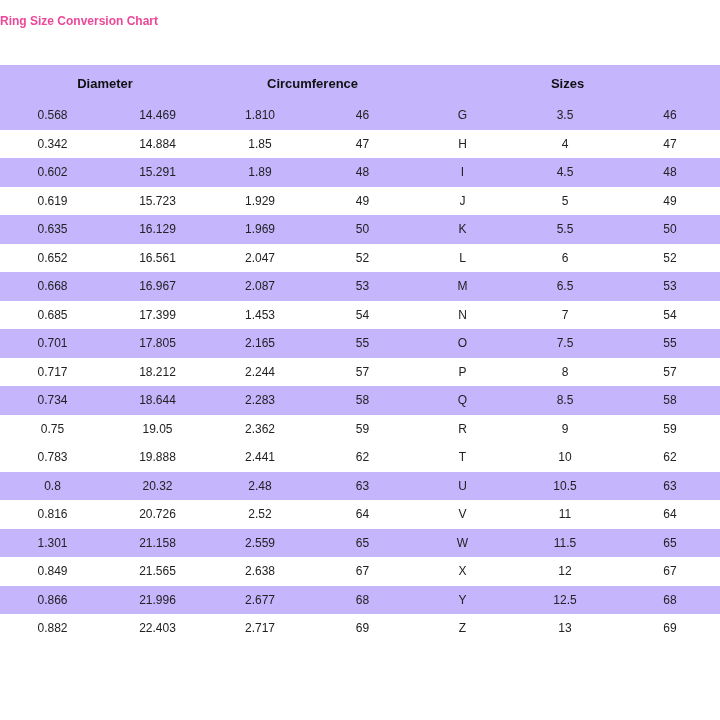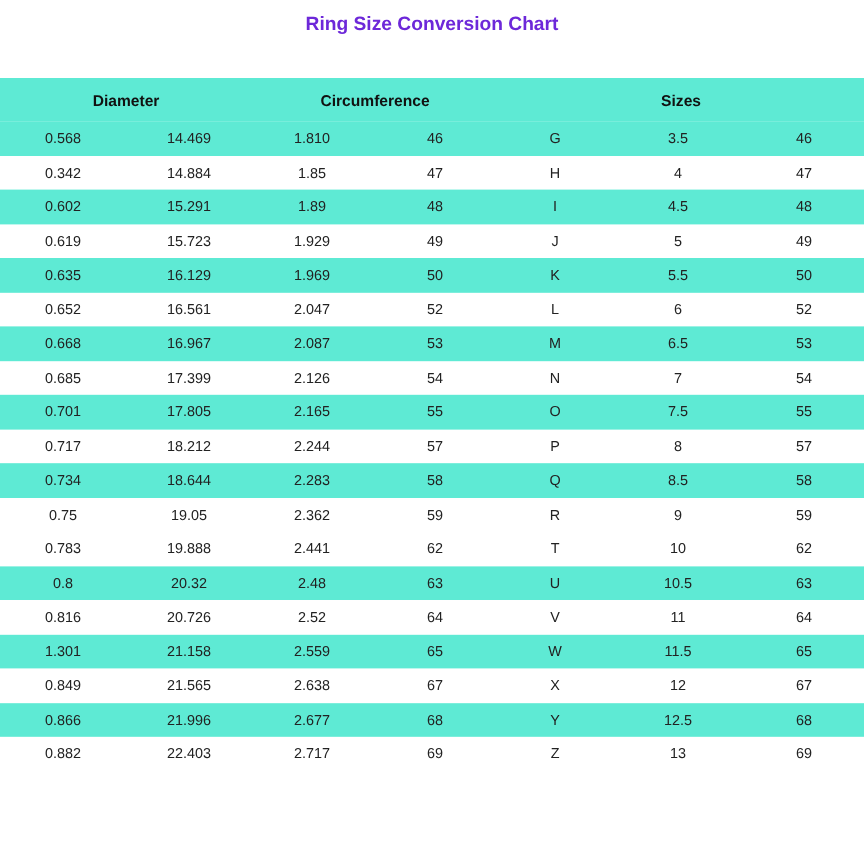--- a/index.html
+++ b/index.html
@@ -14,24 +14,23 @@
   .page {
     width: 720px;
     height: 720px;
     position: relative;
   }
   .title {
     margin: 0;
     padding-top: 12px;
     height: 18px;
     line-height: 18px;
-    text-align: center;
-    font-size: 16px;
+    font-size: 12px;
     font-weight: bold;
-    color: #6d28d9;
+    color: #ec4899;
   }
   table.conv {
     margin-top: 35px;
     border-collapse: collapse;
     table-layout: fixed;
     width: 720px;
   }
   table.conv th, table.conv td {
     padding: 0;
     text-align: center;
@@ -51,21 +50,21 @@
     line-height: 14px;
     background: #ffffff;
   }
   tbody td {
     height: 28.5px;
     font-size: 12px;
     font-weight: normal;
     color: #222222;
   }
   .shade {
-    background: #5eead4;
+    background: #c4b5fd;
   }
 </style>
 </head>
 <body>
 
 <div class="page">
 
   <h1 class="title">Ring Size Conversion Chart</h1>
 
   <table class="conv">
@@ -145,21 +144,21 @@
           <td>16.967</td>
           <td>2.087</td>
           <td>53</td>
           <td>M</td>
           <td>6.5</td>
           <td>53</td>
         </tr>
         <tr>
           <td>0.685</td>
           <td>17.399</td>
-          <td>2.126</td>
+          <td>1.453</td>
           <td>54</td>
           <td>N</td>
           <td>7</td>
           <td>54</td>
         </tr>
         <tr class="shade">
           <td>0.701</td>
           <td>17.805</td>
           <td>2.165</td>
           <td>55</td>

